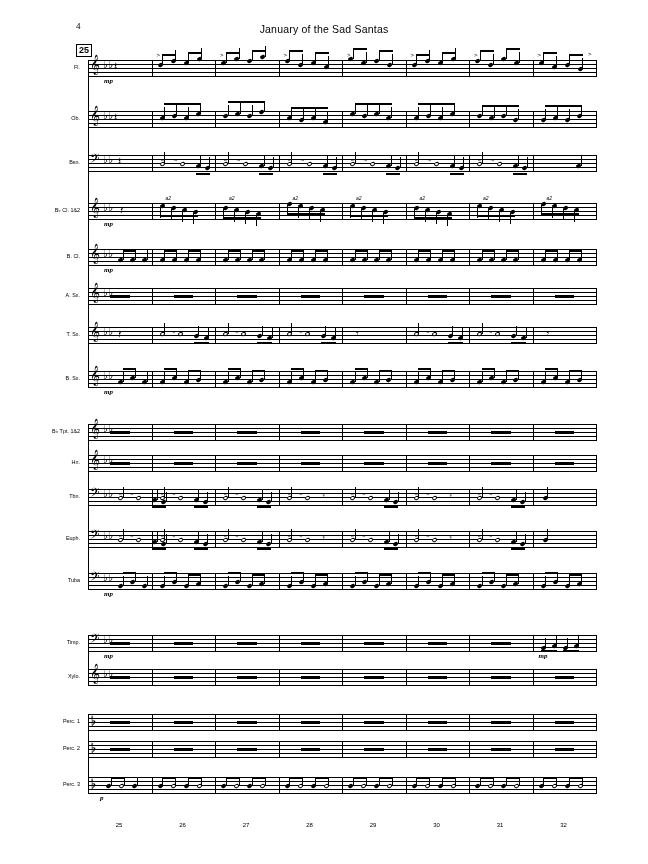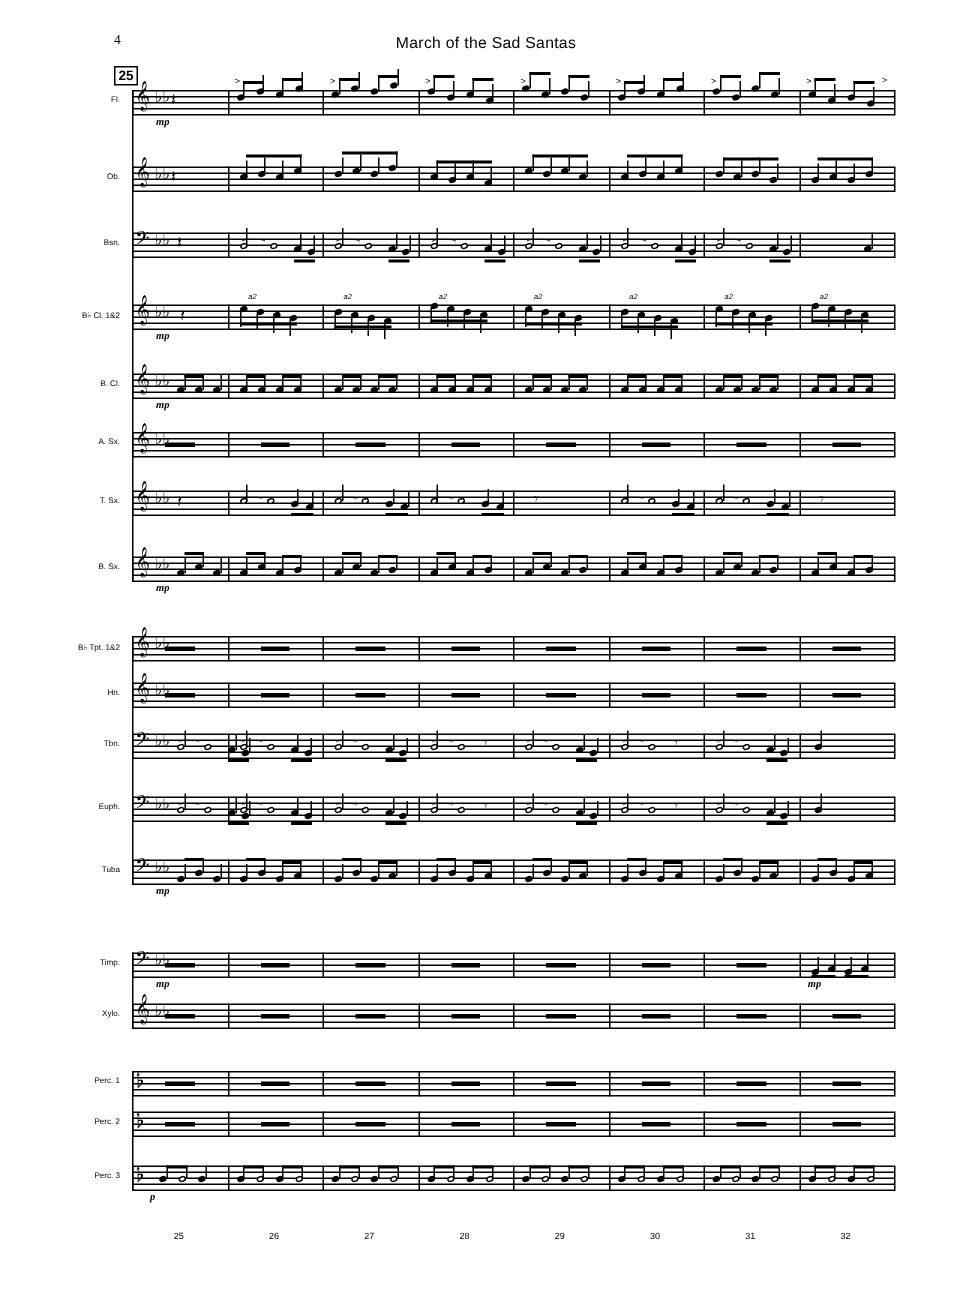--- a/index.html
+++ b/index.html
@@ -44,21 +44,21 @@
   .tie{position:absolute;border-top:1.1px solid #000;border-radius:50%/100%;height:4px;border-left:none;border-right:none;border-bottom:none;}
   .artic{position:absolute;font-size:6px;line-height:1;}
   .a2{position:absolute;font-size:5px;font-style:italic;}
 </style>
 </head>
 <body>
 
 <div class="page">
 
   <div class="page-number">4</div>
-  <div class="doc-title">March of the Sad Santas</div>
+  <div class="doc-title">January of the Sad Santas</div>
 
   <div id="staves"></div>
 
   <div class="rehearsal" style="left:76px;top:44px;">25</div>
 
 <div class="inst-label" style="right: 0px; top: 64px; position: absolute; left: 0px; width: 80px; text-align: right;">Fl.</div>
     <div class="staff" style="left: 88px; top: 60px; position: absolute;">
       <div class="ln"></div>
       <div class="ln"></div>
       <div class="ln"></div>

